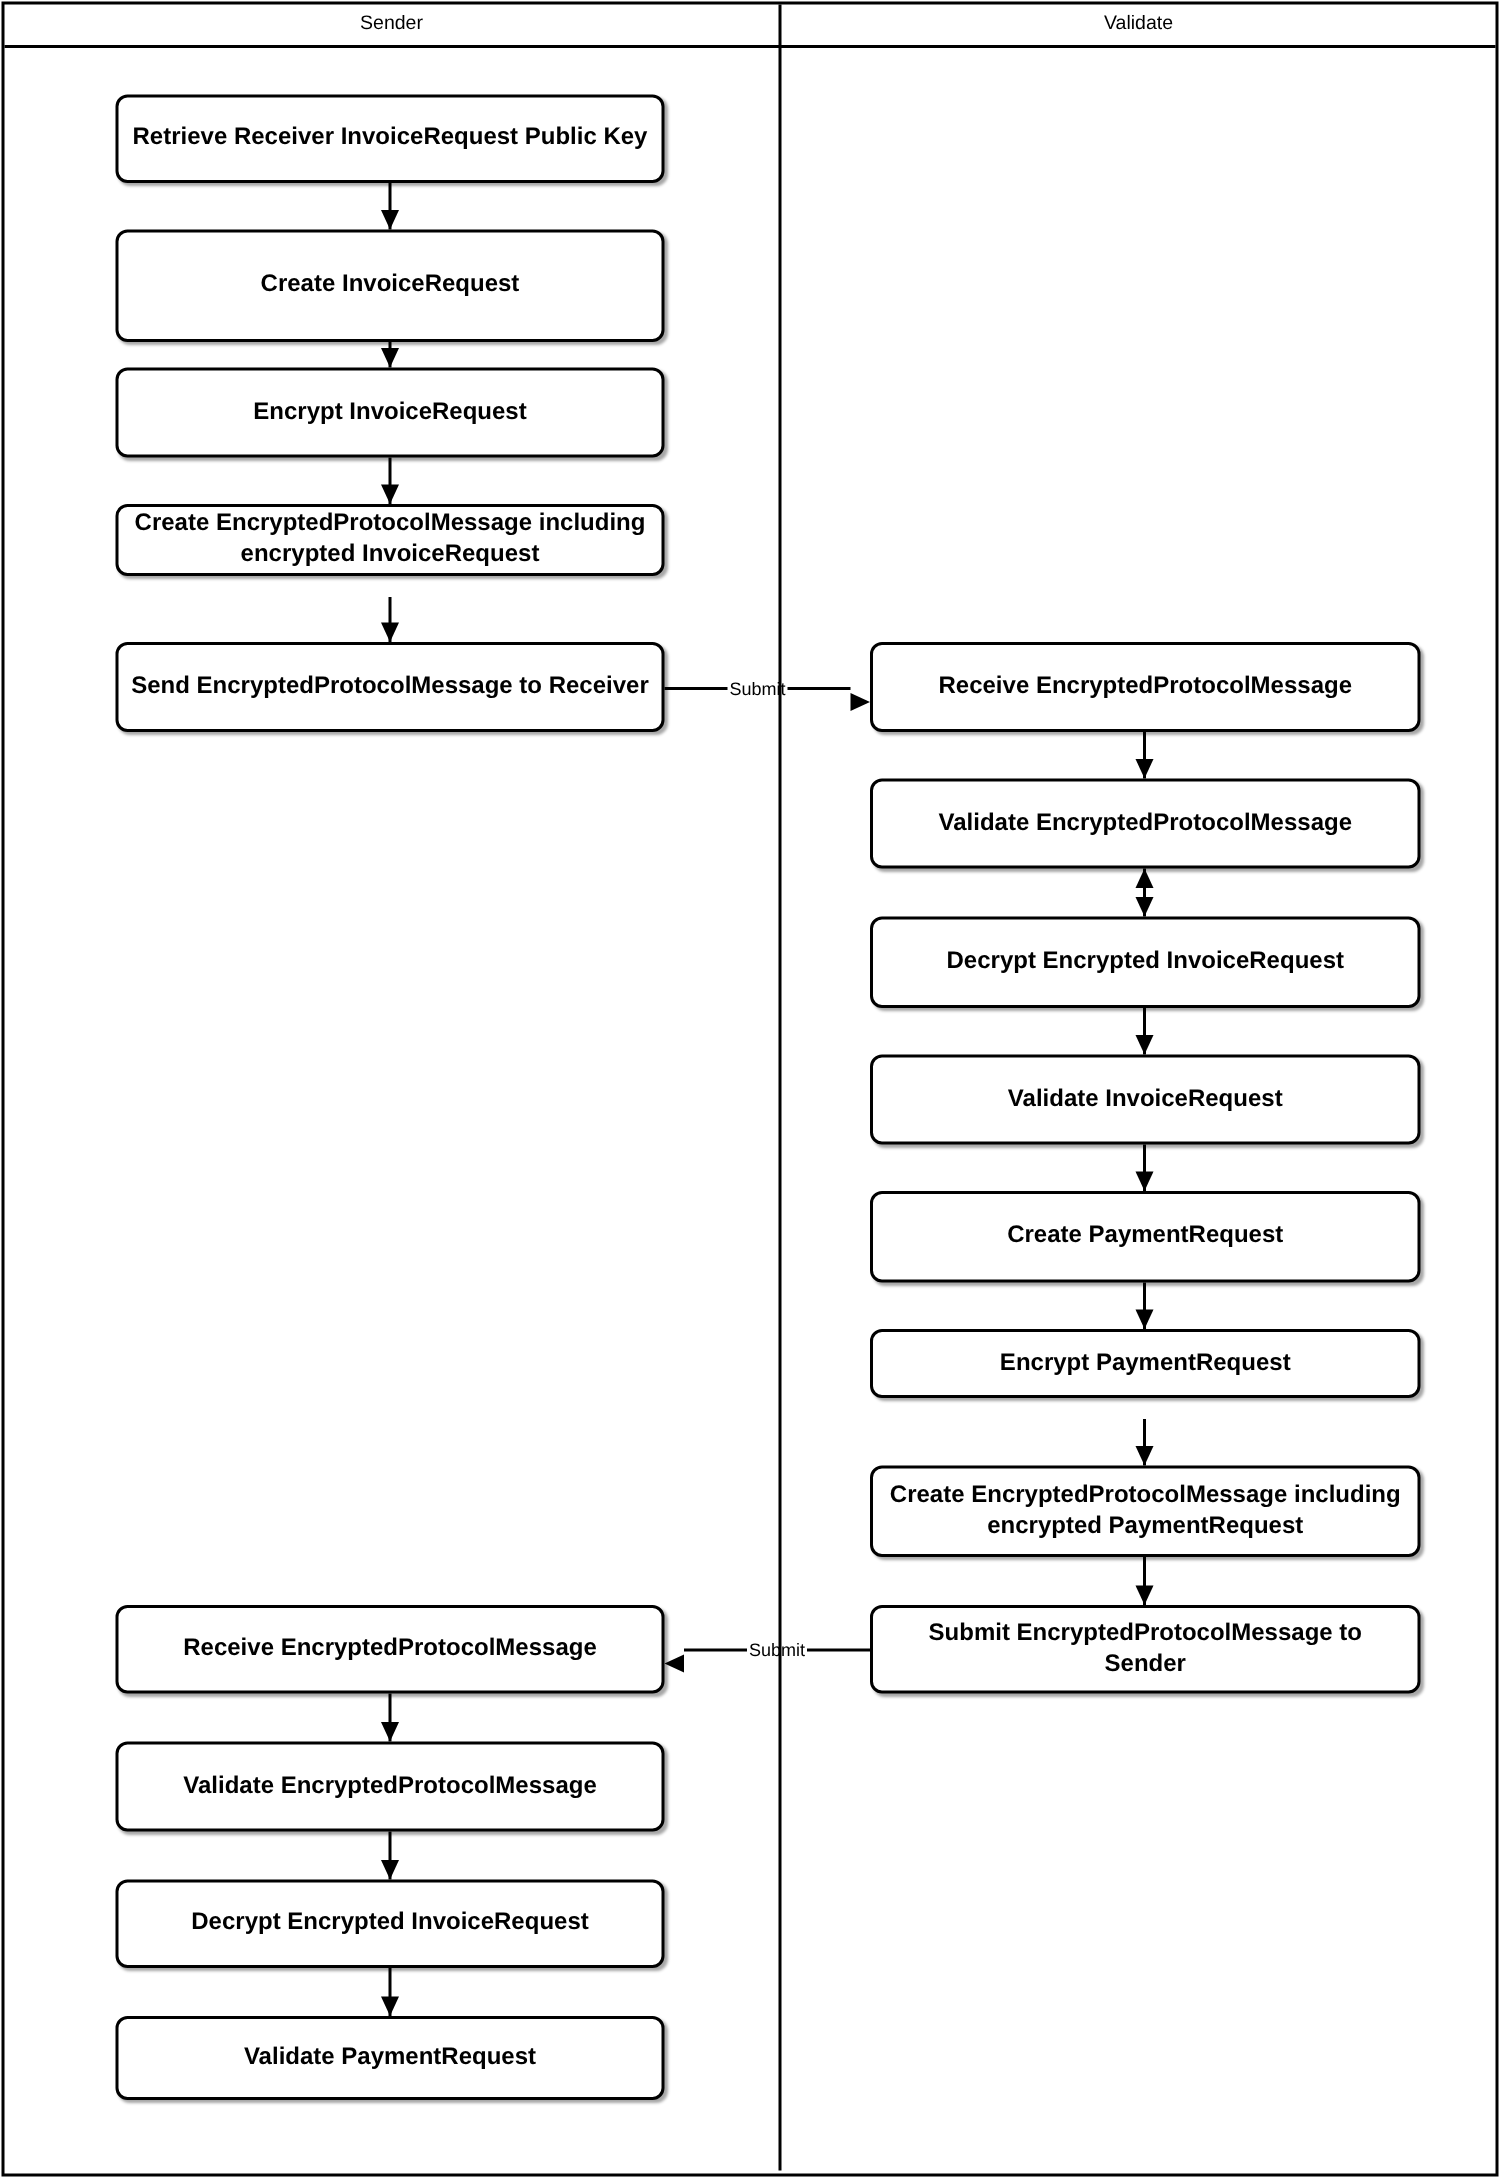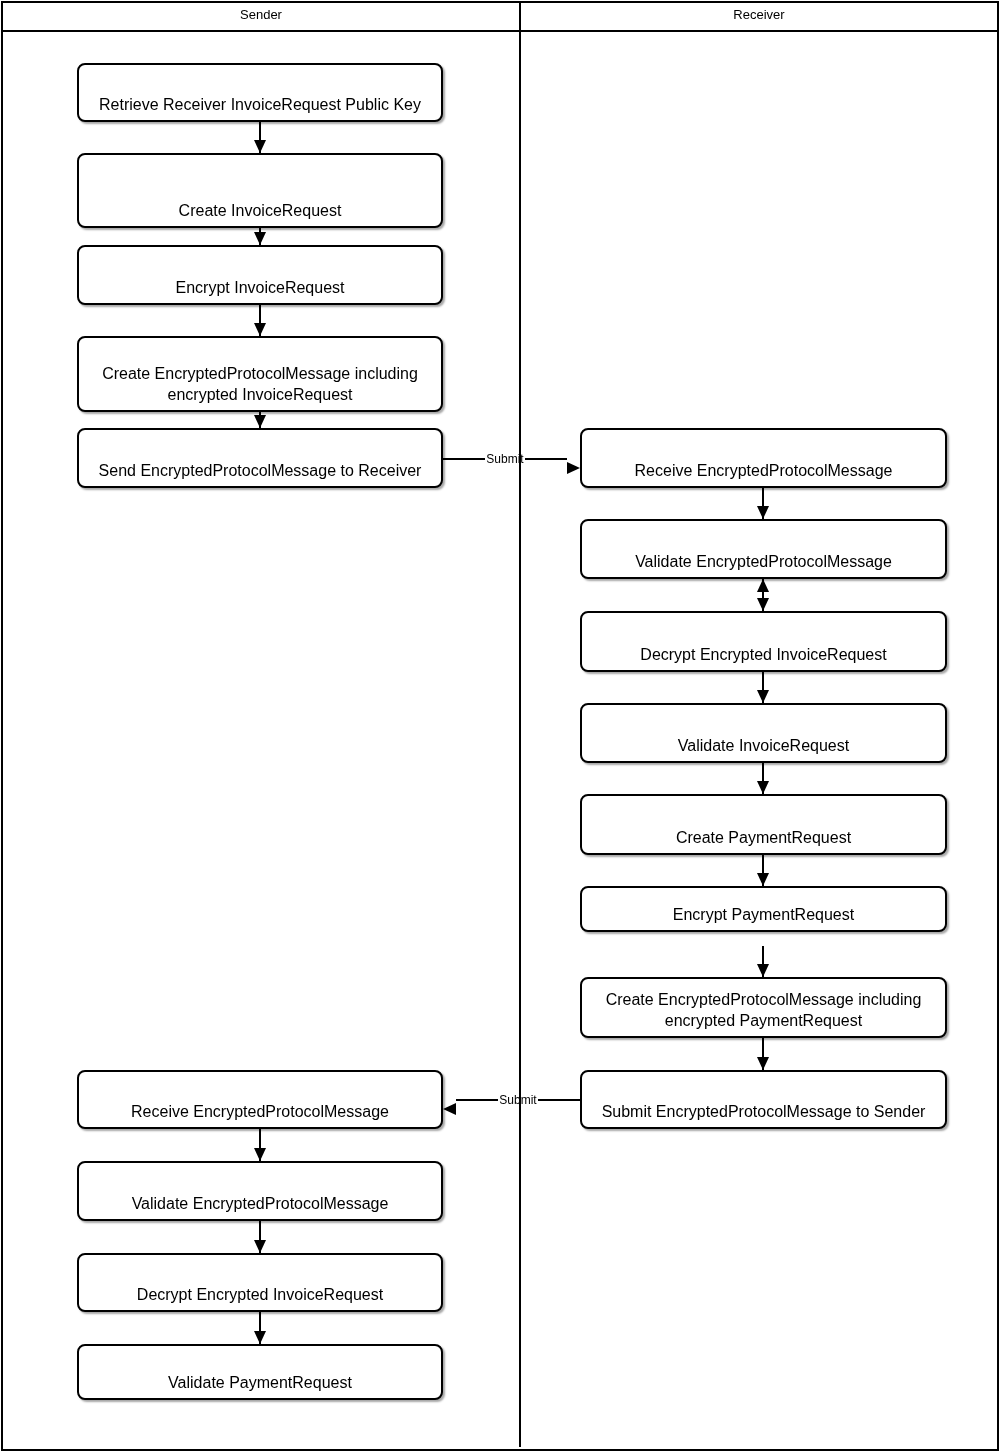--- a/index.html
+++ b/index.html
@@ -10,24 +10,25 @@
   .lane-divider { position:absolute; left:519px; top:3px; width:2px; height:1444px; background:#000; z-index:1; }
   .header-sep { position:absolute; left:3px; top:30px; width:994px; height:2px; background:#000; z-index:1; }
 
   .lane-header { position:absolute; top:0; height:30px; line-height:30px; text-align:center; font-size:13px; z-index:2; }
   .lane-header.sender { left:3px; width:516px;border-radius:15px; }
   .lane-header.receiver { left:521px; width:476px; }
 
   .node {
     position:absolute; box-sizing:border-box;
     background:#fff; border:2px solid #000; border-radius:8px;
-    display:flex; align-items:flex-end; justify-content:center; text-align:center;
+    display:flex; align-items:center; justify-content:center; text-align:center;
     font-size:16px; line-height:1.3; padding:4px 8px;
     box-shadow:2px 2px 2px rgba(0,0,0,0.35);
     z-index:3;
+    font-weight:bold;
   }
   .lane-l { left:77px; width:366px; }
   .lane-r { left:580px; width:367px; }
 
   .varrow { position:absolute; width:12px; z-index:2; }
   .varrow .vline { position:absolute; left:5px; top:0; bottom:0; width:2px; background:#000; }
   .tri { position:absolute; width:0; height:0; }
   .tri.down  { left:0; bottom:0; border-left:6px solid transparent; border-right:6px solid transparent; border-top:13px solid #000; }
   .tri.up    { left:0; top:0;    border-left:6px solid transparent; border-right:6px solid transparent; border-bottom:13px solid #000; }
   .tri.right { right:0; top:50%; margin-top:-6px; border-top:6px solid transparent; border-bottom:6px solid transparent; border-left:13px solid #000; }
@@ -42,32 +43,32 @@
   .va-r { left:757px; }
 </style>
 </head>
 <body>
 
 <div class="frame"></div>
 <div class="lane-divider"></div>
 <div class="header-sep"></div>
 
 <div class="lane-header sender">Sender</div>
-<div class="lane-header receiver">Receiver</div>
+<div class="lane-header receiver">Validate</div>
 
 <div class="node lane-l" style="top:63px;height:59px">
     <span>Retrieve Receiver InvoiceRequest Public Key</span>
   </div>
 <div class="node lane-l" style="top:153px;height:75px">
     <span>Create InvoiceRequest</span>
   </div>
 <div class="node lane-l" style="top:245px;height:60px">
     <span>Encrypt InvoiceRequest</span>
   </div>
-<div class="node lane-l" style="top:336px;height:76px">
+<div class="node lane-l" style="top:336px;height:48px">
     <span>Create EncryptedProtocolMessage including encrypted InvoiceRequest</span>
   </div>
 <div class="node lane-l" style="top:428px;height:60px">
     <span>Send EncryptedProtocolMessage to Receiver</span>
   </div>
 
 <div class="node lane-l" style="top:1070px;height:59px">
     <span>Receive EncryptedProtocolMessage</span>
   </div>
 <div class="node lane-l" style="top:1161px;height:60px">

